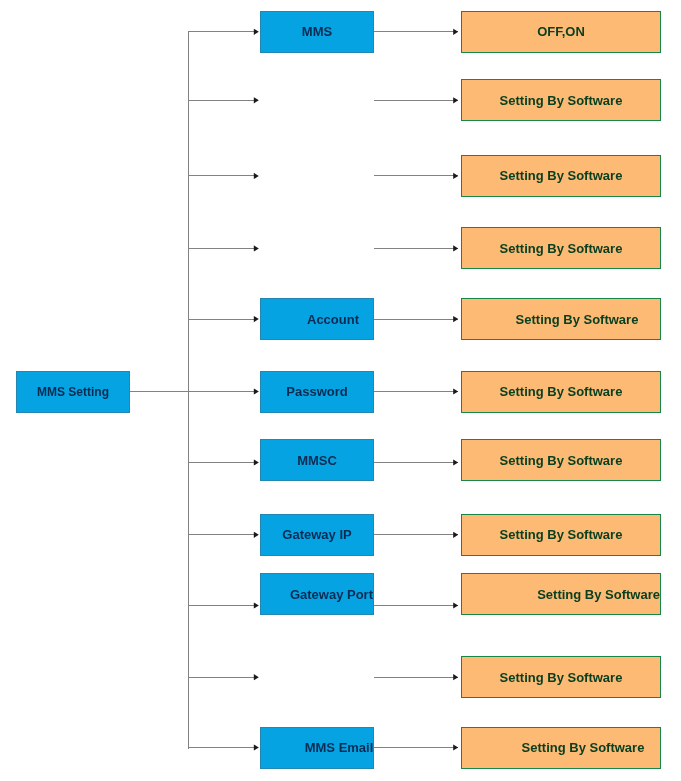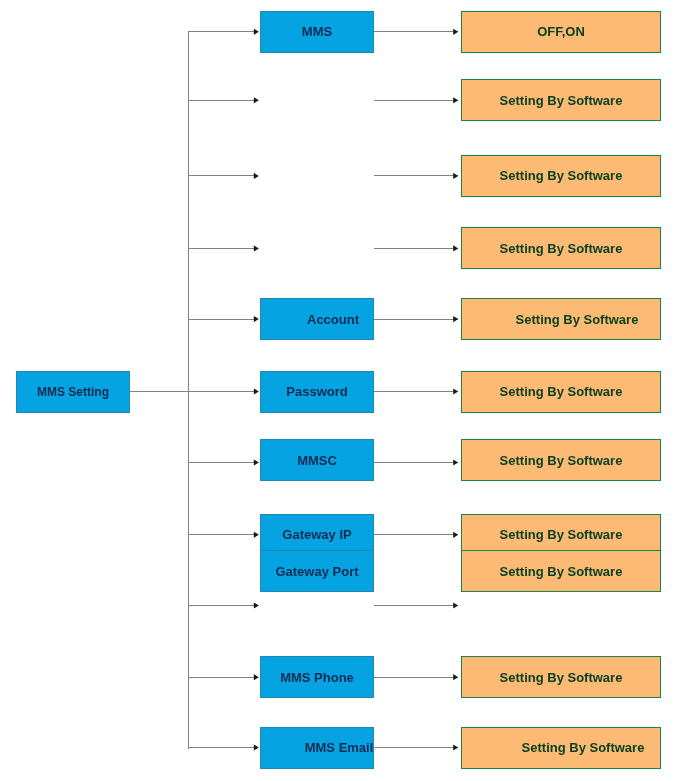--- a/index.html
+++ b/index.html
@@ -82,21 +82,21 @@
     height: 42px;
   }
   .row-0 { top: 10.8px; }
   .row-1 { top: 79.3px; }
   .row-2 { top: 154.9px; }
   .row-3 { top: 227.4px; }
   .row-4 { top: 298.1px; padding-left: 32px; }
   .row-5 { top: 370.5px; }
   .row-6 { top: 439px; justify-content: center; }
   .row-7 { top: 513.8px; text-align: right; }
-  .row-8 { top: 550px; }
+  .row-8 { top: 573px; justify-content: flex-end; }
   .row-9 { top: 656.2px; }
   .row-10 { top: 726.5px; padding-left: 44px; }
 </style>
 </head>
 <body>
 
 <div id="diagram">
 
   <svg class="wires" viewBox="0 0 681 781">
     <line class="wire" x1="188.5" y1="31.80" x2="188.5" y2="748.50"></line>
@@ -189,23 +189,20 @@
   </div>
   <div class="node node-green end row-7">
     <span class="node-label">Setting By Software</span>
   </div>
   <div class="node node-blue mid row-8">
     <span class="node-label">Gateway Port</span>
   </div>
   <div class="node node-green end row-8">
     <span class="node-label">Setting By Software</span>
   </div>
-  <div class="node node-blue mid row-9">
-    <span class="node-label">MMS Phone</span>
-  </div>
   <div class="node node-green end row-9">
     <span class="node-label">Setting By Software</span>
   </div>
   <div class="node node-blue mid row-10">
     <span class="node-label">MMS Email</span>
   </div>
   <div class="node node-green end row-10">
     <span class="node-label">Setting By Software</span>
   </div>
 

